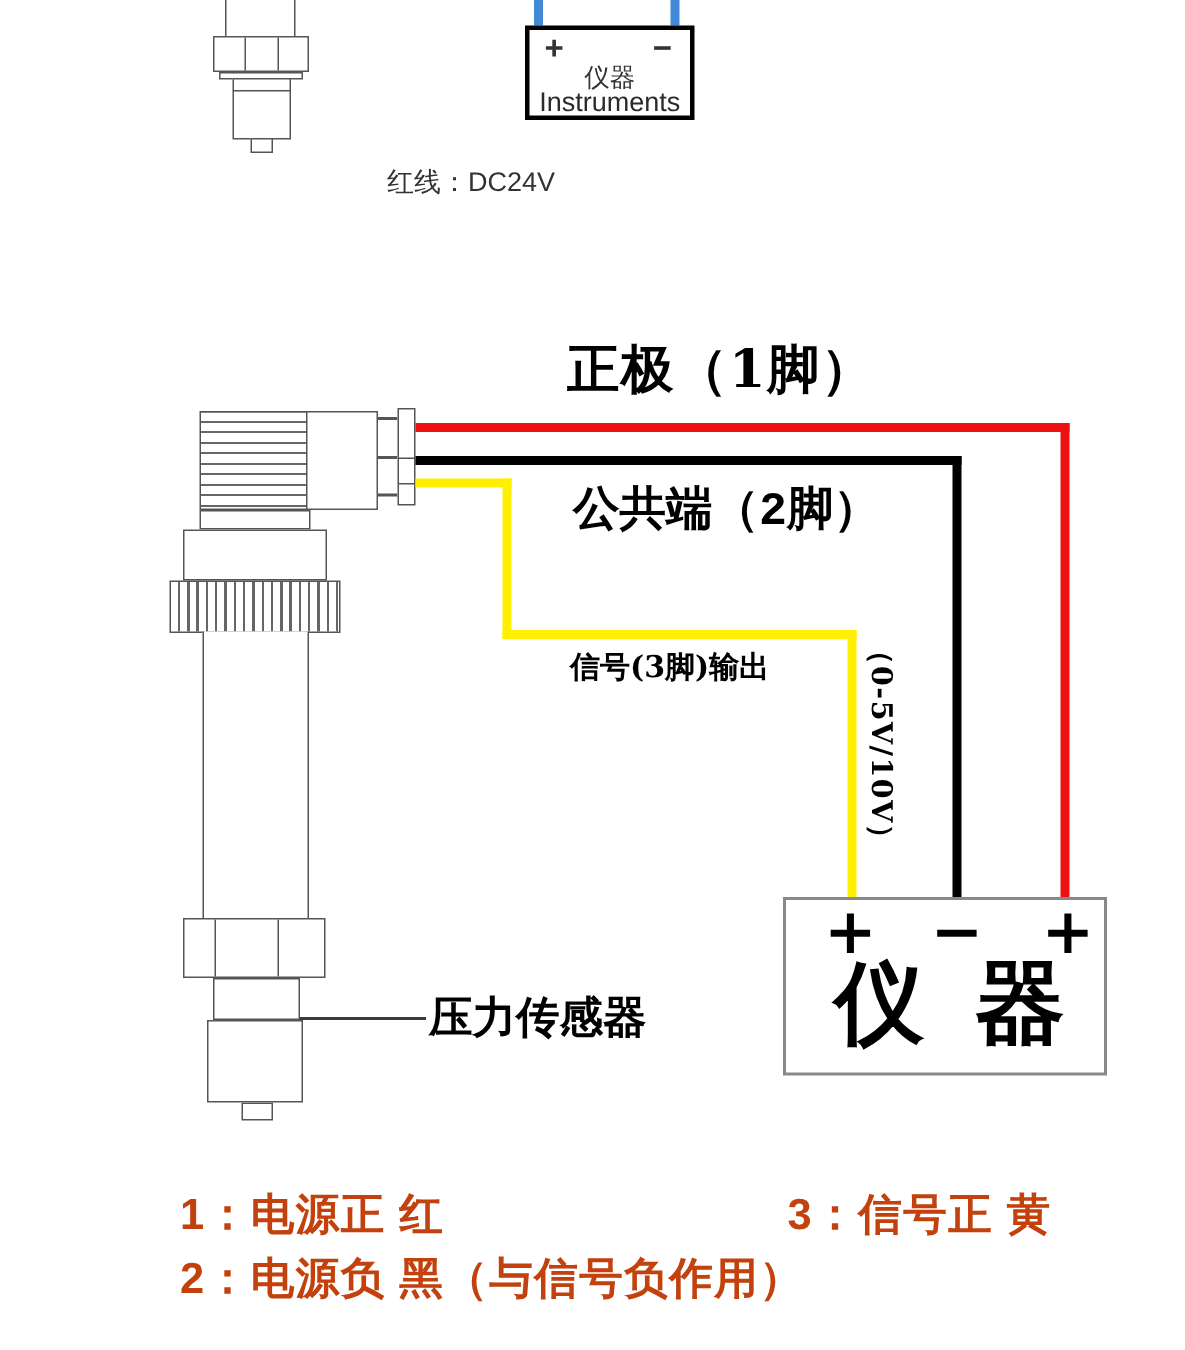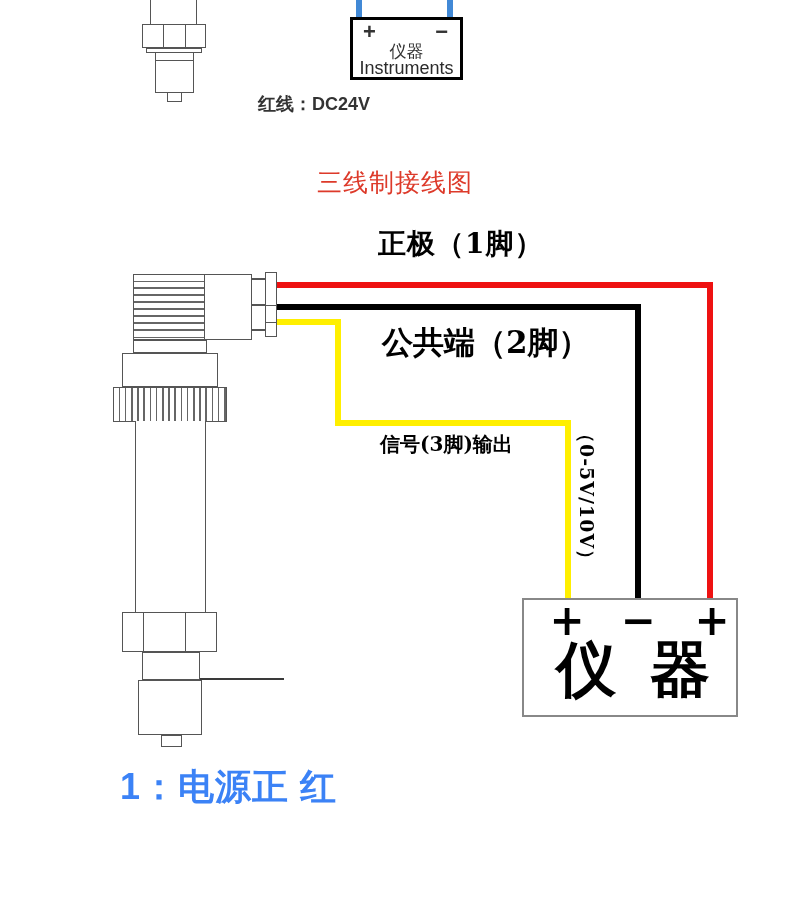--- a/index.html
+++ b/index.html
@@ -5,21 +5,21 @@
   html,body{margin:0;padding:0;background:#fff;}
   body{font-family:"Liberation Sans","DejaVu Sans",sans-serif;}
   .canvas{position:relative;width:790px;height:900px;background:#fff;overflow:hidden;}
   .abs{position:absolute;}
   .outl{position:absolute;border:1px solid #555;background:#fff;box-sizing:border-box;}
   .noborder-tb{border-top:none;border-bottom:none;}
   .vdiv{position:absolute;top:0;bottom:0;width:1px;background:#555;}
   .hdiv{position:absolute;left:0;right:0;height:1px;background:#555;}
   .wire{position:absolute;}
   .dlabel{position:absolute;font-family:"DejaVu Serif","Liberation Serif",serif;font-weight:700;color:#000;white-space:nowrap;line-height:1.05;}
-  .note{position:absolute;font-size:36px;font-weight:600;color:#3b82f6;white-space:nowrap;letter-spacing:1px;}
+  .note{position:absolute;font-size:29px;font-weight:600;color:#c2410c;white-space:nowrap;letter-spacing:1px;margin-top:27px;}
   .caption{position:absolute;font-size:18px;color:#333;white-space:nowrap;}
   .ribs-h{background:repeating-linear-gradient(180deg,#fff 0 5.5px,#666 5.5px 7px);}
   .ribs-v{background:repeating-linear-gradient(90deg,#fff 0 4.6px,#666 4.6px 6.2px);}
   .ibox-top{position:absolute;left:350px;top:17px;width:113px;height:63px;border:3px solid #000;box-sizing:border-box;background:#fff;}
   .ibox-bottom{position:absolute;left:522px;top:598px;width:216px;height:119px;border:2px solid #888;box-sizing:border-box;background:#fff;}
   .term{position:absolute;font-family:"DejaVu Serif","Liberation Serif",serif;font-weight:700;color:#000;transform:translateX(-50%);line-height:1;}
   .rot90{transform:rotate(90deg);transform-origin:0 0;}
 </style>
 </head>
 <body>
@@ -40,23 +40,22 @@
 
   <div class="wire" style="left: 356px; top: 0px; width: 6px; height: 18px; background-color: rgb(65, 137, 214);"></div>
   <div class="wire" style="left: 447px; top: 0px; width: 6px; height: 18px; background-color: rgb(65, 137, 214);"></div>
   <div class="ibox-top">
     <span class="abs" style="left:10px;top:-1px;font-size:22px;font-weight:700;color:#333;">+</span>
     <span class="abs" style="right:12px;top:-1px;font-size:22px;font-weight:700;color:#333;">−</span>
     <div class="abs" style="left:0;right:0;top:20px;text-align:center;font-size:17px;color:#333;">仪器</div>
     <div class="abs" style="left:0;right:0;top:38px;text-align:center;font-size:18px;color:#2b2b2b;">Instruments</div>
   </div>
 
-  <div class="caption" style="left:258px;top:92px;font-weight:bold;">红线：DC24V</div>
+  <div class="caption" style="left:258px;top:109px;">红线：DC24V</div>
 
-  <div class="abs" style="left: 0px; width: 790px; top: 166px; text-align: center; font-size: 25px; letter-spacing: 1px; color: rgb(221, 58, 42);">三线制接线图</div>
 
   <div>
     <div class="outl ribs-h" style="left:133px;top:274px;width:72px;height:66px;"></div>
     <div class="outl" style="left:204px;top:274px;width:48px;height:66px;"></div>
     <div class="outl" style="left:133px;top:340px;width:74px;height:13px;"></div>
 
     <div class="abs" style="left:252px;top:278px;width:13px;height:2px;background:#555;"></div>
     <div class="abs" style="left:252px;top:304px;width:13px;height:2px;background:#555;"></div>
     <div class="abs" style="left:252px;top:329px;width:13px;height:2px;background:#555;"></div>
     <div class="outl" style="left:265px;top:272px;width:12px;height:65px;">
@@ -69,36 +68,39 @@
     <div class="outl" style="left:122px;top:612px;width:95px;height:40px;">
       <div class="vdiv" style="left:20px;"></div>
       <div class="vdiv" style="left:62px;"></div>
     </div>
     <div class="outl" style="left:142px;top:652px;width:58px;height:28px;"></div>
     <div class="outl" style="left:138px;top:680px;width:64px;height:55px;"></div>
     <div class="outl" style="left:161px;top:735px;width:21px;height:12px;"></div>
   </div>
 
   <div class="abs" style="left:200px;top:678px;width:84px;height:2px;background:#3a3a3a;"></div>
+  <div class="dlabel" style="left:286px;top:663px;font-size:29px;">压力传感器</div>
 
   <div class="wire" style="left: 277px; top: 282px; width: 436px; height: 6px; background-color: rgb(238, 17, 17);"></div>
   <div class="wire" style="left: 707px; top: 282px; width: 6px; height: 316px; background-color: rgb(238, 17, 17);"></div>
   <div class="wire" style="left: 277px; top: 304px; width: 364px; height: 6px; background-color: rgb(0, 0, 0);"></div>
   <div class="wire" style="left: 635px; top: 304px; width: 6px; height: 294px; background-color: rgb(0, 0, 0);"></div>
   <div class="wire" style="left: 277px; top: 319px; width: 64px; height: 6px; background-color: rgb(255, 239, 0);"></div>
   <div class="wire" style="left: 335px; top: 319px; width: 6px; height: 107px; background-color: rgb(255, 239, 0);"></div>
   <div class="wire" style="left: 335px; top: 420px; width: 236px; height: 6px; background-color: rgb(255, 239, 0);"></div>
   <div class="wire" style="left: 565px; top: 420px; width: 6px; height: 178px; background-color: rgb(255, 239, 0);"></div>
 
-  <div class="dlabel" style="left:378px;top:229px;font-size:28px;letter-spacing:1px;">正极（1脚）</div>
-  <div class="dlabel" style="left:382px;top:326px;font-size:31px;">公共端（2脚）</div>
+  <div class="dlabel" style="left:378px;top:229px;font-size:35px;letter-spacing:1px;">正极（1脚）</div>
+  <div class="dlabel" style="left:382px;top:326px;font-size:31px;font-family:Liberation Mono, monospace;">公共端（2脚）</div>
   <div class="dlabel" style="left:380px;top:434px;font-size:20px;">信号(3脚)输出</div>
   <div class="dlabel rot90" style="left:596px;top:424px;font-size:19px;letter-spacing:1px;">（0-5V/10V）</div>
 
   <div class="ibox-bottom"></div>
   <span class="term" style="left:567px;top:600px;font-size:42px;">+</span>
   <span class="term" style="left:638px;top:600px;font-size:42px;">−</span>
   <span class="term" style="left:712px;top:600px;font-size:42px;">+</span>
   <div class="dlabel" style="left:522px;width:216px;top:638px;text-align:center;font-size:60px;letter-spacing:34px;text-indent:34px;">仪器</div>
 
   <div class="note" style="left:120px;top:763px;">1：电源正 红</div>
+  <div class="note" style="left:525px;top:763px;">3：信号正 黄</div>
+  <div class="note" style="left:120px;top:806px;">2：电源负 黑（与信号负作用）</div>
 
 </div>
 
 </body></html>

